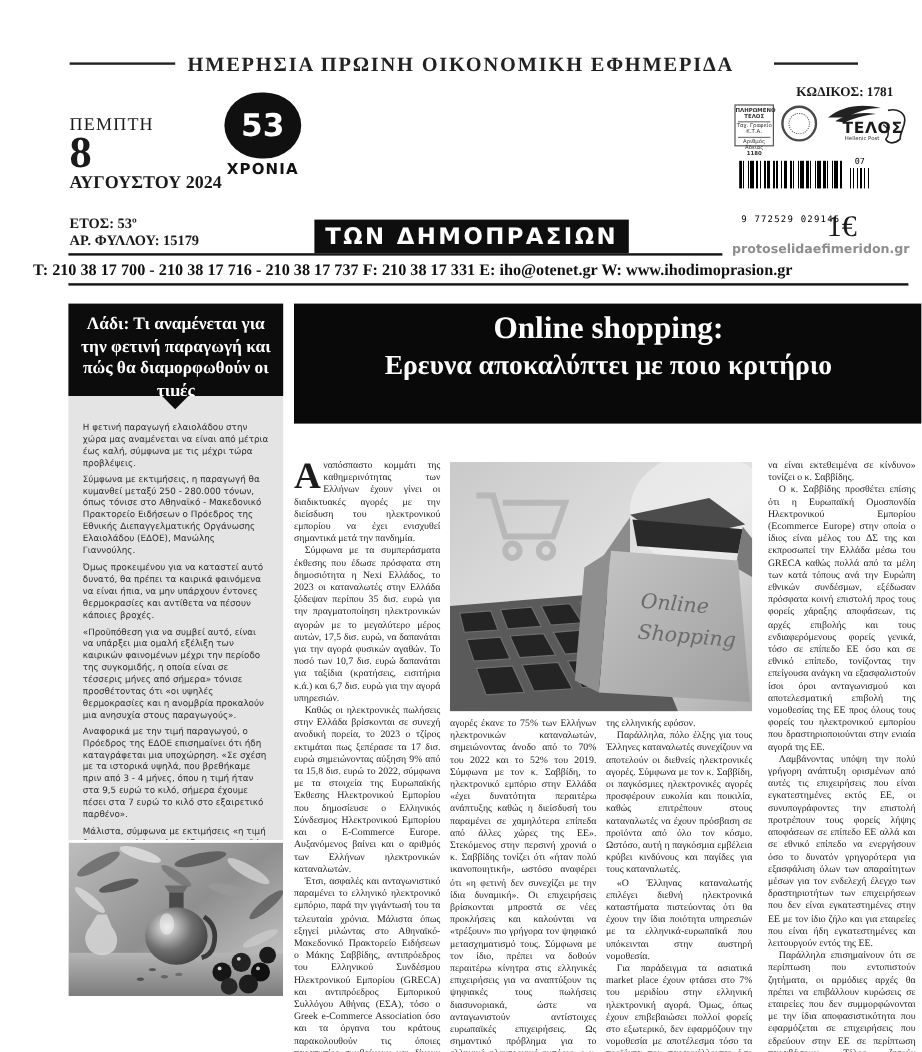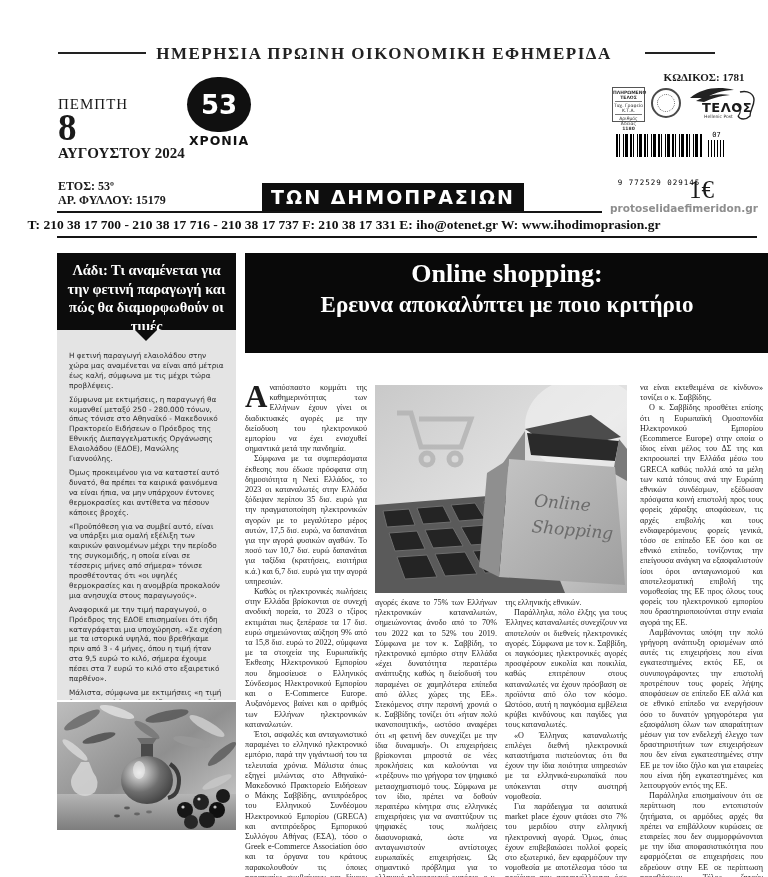--- a/index.html
+++ b/index.html
@@ -285,21 +285,21 @@
         <text x="156" y="150" transform="rotate(5 190 150)" font-family="DejaVu Serif, serif" font-style="italic" font-size="17" fill="#6b6b6b">Shopping</text>
       </g>
     </svg>
   </div>
 
   <div class="col col-lower col2">
     <p class="noindent">αγορές έκανε το 75% των Ελλήνων ηλεκτρονικών καταναλωτών, σημειώνοντας άνοδο από το 70% του 2022 και το 52% του 2019. Σύμφωνα με τον κ. Σαββίδη, το ηλεκτρονικό εμπόριο στην Ελλάδα «έχει δυνατότητα περαιτέρω ανάπτυξης καθώς η διείσδυσή του παραμένει σε χαμηλότερα επίπεδα από άλλες χώρες της ΕΕ». Στεκόμενος στην περσινή χρονιά ο κ. Σαββίδης τονίζει ότι «ήταν πολύ ικανοποιητική», ωστόσο αναφέρει ότι «η φετινή δεν συνεχίζει με την ίδια δυναμική». Οι επιχειρήσεις βρίσκονται μπροστά σε νέες προκλήσεις και καλούνται να «τρέξουν» πιο γρήγορα τον ψηφιακό μετασχηματισμό τους. Σύμφωνα με τον ίδιο, πρέπει να δοθούν περαιτέρω κίνητρα στις ελληνικές επιχειρήσεις για να αναπτύξουν τις ψηφιακές τους πωλήσεις διασυνοριακά, ώστε να ανταγωνιστούν αντίστοιχες ευρωπαϊκές επιχειρήσεις. Ως σημαντικό πρόβλημα για το ελληνικό ηλεκτρονικό εμπόριο, ο κ. Σαββίδης αναφέρει την επέκταση ευρωπαϊκών e-shops που κερδίζουν πολύ μεγάλα κομμάτια</p>
   </div>
 
   <div class="col col-lower col3">
-    <p class="noindent">της ελληνικής εθνικών.</p>
+    <p class="noindent">της ελληνικής εφόσον.</p>
     <p>Παράλληλα, πόλο έλξης για τους Έλληνες καταναλωτές συνεχίζουν να αποτελούν οι διεθνείς ηλεκτρονικές αγορές. Σύμφωνα με τον κ. Σαββίδη, οι παγκόσμιες ηλεκτρονικές αγορές προσφέρουν ευκολία και ποικιλία, καθώς επιτρέπουν στους καταναλωτές να έχουν πρόσβαση σε προϊόντα από όλο τον κόσμο. Ωστόσο, αυτή η παγκόσμια εμβέλεια κρύβει κινδύνους και παγίδες για τους καταναλωτές.</p>
     <p>«Ο Έλληνας καταναλωτής επιλέγει διεθνή ηλεκτρονικά καταστήματα πιστεύοντας ότι θα έχουν την ίδια ποιότητα υπηρεσιών με τα ελληνικά-ευρωπαϊκά που υπόκεινται στην αυστηρή νομοθεσία.</p>
     <p>Για παράδειγμα τα ασιατικά market place έχουν φτάσει στο 7% του μεριδίου στην ελληνική ηλεκτρονική αγορά. Όμως, όπως έχουν επιβεβαιώσει πολλοί φορείς στο εξωτερικό, δεν εφαρμόζουν την νομοθεσία με αποτέλεσμα τόσο τα προϊόντα που παραγγέλλονται όσο και τα προσωπικά δεδομένα του καταναλωτή</p>
   </div>
 
   <div class="col col-tall col4">
     <p class="noindent">να είναι εκτεθειμένα σε κίνδυνο» τονίζει ο κ. Σαββίδης.</p>
     <p>Ο κ. Σαββίδης προσθέτει επίσης ότι η Ευρωπαϊκή Ομοσπονδία Ηλεκτρονικού Εμπορίου (Ecommerce Europe) στην οποία ο ίδιος είναι μέλος του ΔΣ της και εκπροσωπεί την Ελλάδα μέσω του GRECA καθώς πολλά από τα μέλη των κατά τόπους ανά την Ευρώπη εθνικών συνδέσμων, εξέδωσαν πρόσφατα κοινή επιστολή προς τους φορείς χάραξης αποφάσεων, τις αρχές επιβολής και τους ενδιαφερόμενους φορείς γενικά, τόσο σε επίπεδο ΕΕ όσο και σε εθνικό επίπεδο, τονίζοντας την επείγουσα ανάγκη να εξασφαλιστούν ίσοι όροι ανταγωνισμού και αποτελεσματική επιβολή της νομοθεσίας της ΕΕ προς όλους τους φορείς του ηλεκτρονικού εμπορίου που δραστηριοποιούνται στην ενιαία αγορά της ΕΕ.</p>
     <p>Λαμβάνοντας υπόψη την πολύ γρήγορη ανάπτυξη ορισμένων από αυτές τις επιχειρήσεις που είναι εγκατεστημένες εκτός ΕΕ, οι συνυπογράφοντες την επιστολή προτρέπουν τους φορείς λήψης αποφάσεων σε επίπεδο ΕΕ αλλά και σε εθνικό επίπεδο να ενεργήσουν όσο το δυνατόν γρηγορότερα για εξασφάλιση όλων των απαραίτητων μέσων για τον ενδελεχή έλεγχο των δραστηριοτήτων των επιχειρήσεων που δεν είναι εγκατεστημένες στην ΕΕ με τον ίδιο ζήλο και για εταιρείες που είναι ήδη εγκατεστημένες και λειτουργούν εντός της ΕΕ.</p>
     <p>Παράλληλα επισημαίνουν ότι σε περίπτωση που εντοπιστούν ζητήματα, οι αρμόδιες αρχές θα πρέπει να επιβάλλουν κυρώσεις σε εταιρείες που δεν συμμορφώνονται με την ίδια αποφασιστικότητα που εφαρμόζεται σε επιχειρήσεις που εδρεύουν στην ΕΕ σε περίπτωση παραβάσεων. Τέλος ζητούν προώθηση και εμβάθυνση της συνεργασίας και του συντονισμού μεταξύ των κρατών μελών της ΕΕ και των αρχών τους</p>

